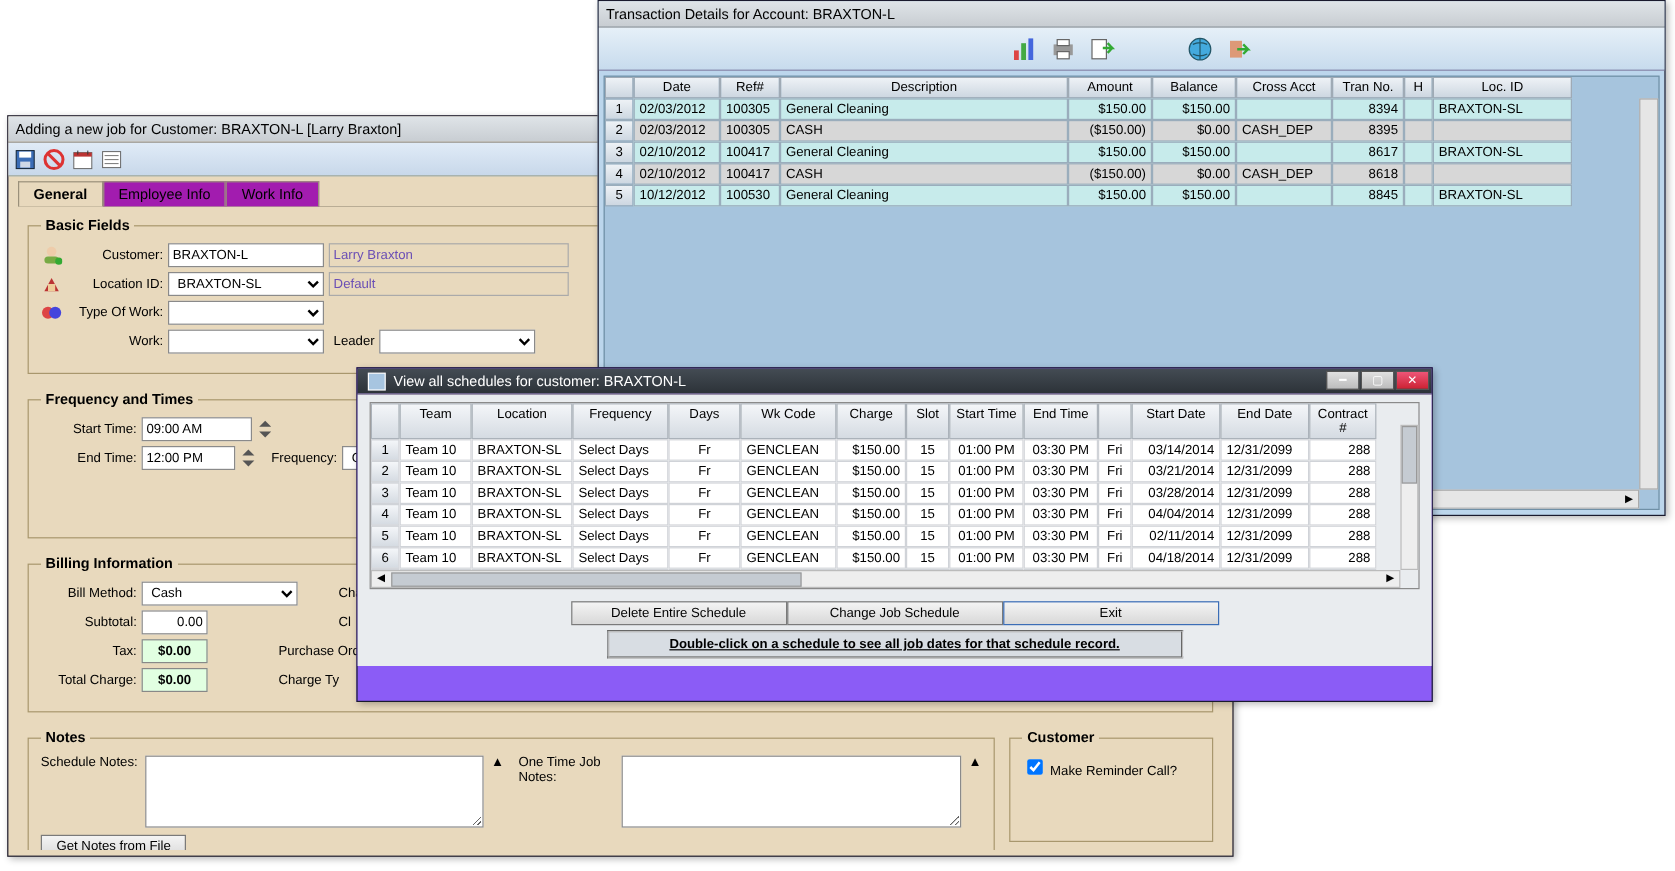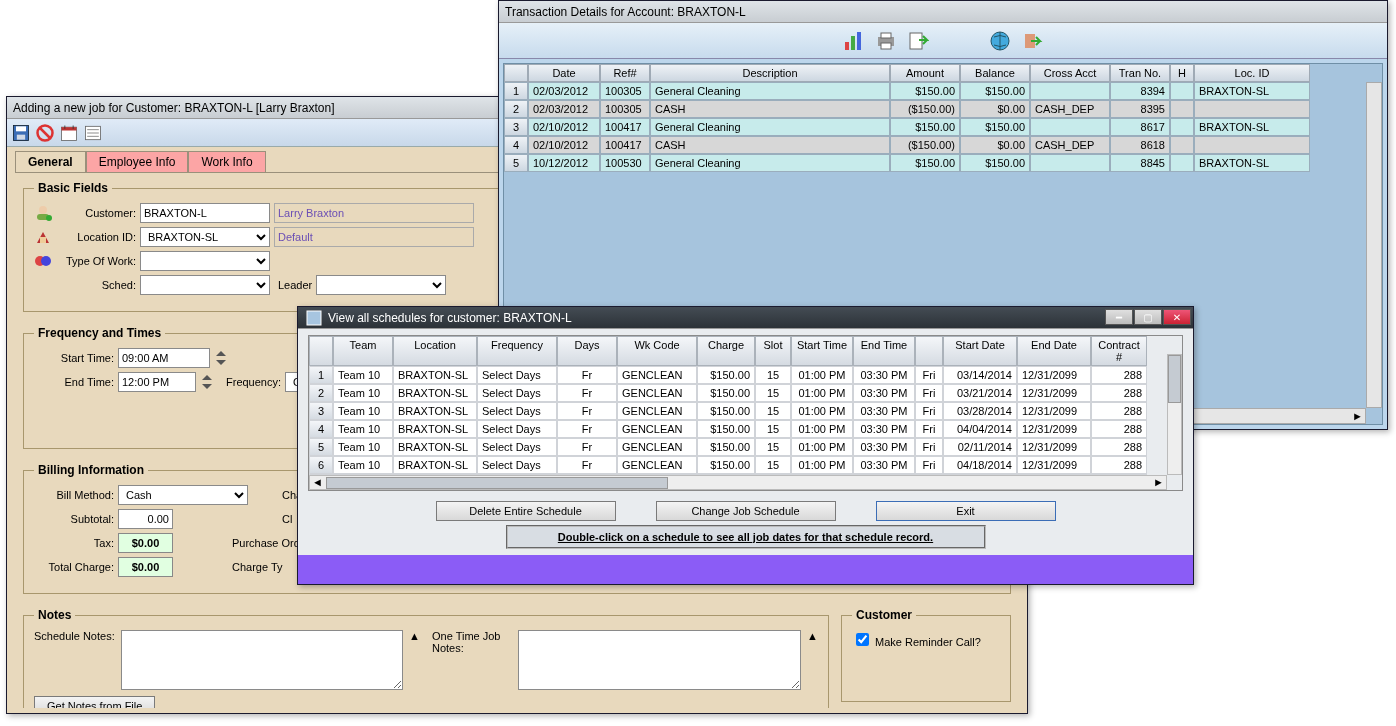--- a/index.html
+++ b/index.html
@@ -55,21 +55,21 @@
     padding: 0 4px;
     border-bottom: 1px solid #9aa;
     gap: 4px;
   }
   .toolbar-icon { width:20px; height:20px; }
   .tabbar { display: flex; padding: 4px 8px 0 8px; }
   .tab {
     border: 1px solid #9a907b;
     border-bottom: none;
     padding: 3px 12px;
-    background: #fca5a5;
+    background: #a21caf;
     font-size: 12px;
   }
   .tab.active { background: #e8d9bd; font-weight: bold; }
   .tabpanel { border-top:1px solid #9a907b; margin: 0 8px; padding: 8px; background:#e8d9bd; height:calc(100% - 80px); overflow:auto;}
   fieldset.section {
     border: 1px solid #a8976d;
     margin: 0 0 14px 0;
     padding: 8px 10px 12px 10px;
     background: #e8d9bd;
   }
@@ -117,21 +117,21 @@
   
   .win-sched { left: 297px; top: 306px; width: 897px; height: 279px; z-index: 3; background:#8b5cf6;}
   .sched-body { padding:6px 10px 6px 10px; background:#e9ecef; }
   .grid-sched-wrap { border:1px solid #8a8a8a; position:relative; height:156px; overflow:hidden;}
   .grid-sched { display:grid; grid-template-columns: 24px 60px 84px 80px 60px 80px 58px 36px 62px 62px 28px 74px 74px 56px; }
   .gh2 { background: linear-gradient(#f4f6f9,#d5dbe2); border:1px solid #abb2ba; padding:2px 4px; text-align:center;}
   .gc2 { background:#fff; border:1px solid #d0d3d8; padding:2px 4px; white-space:nowrap; overflow:hidden;}
   .gc2.num { text-align:right;}
   .gc2.center{ text-align:center;}
   .gc2.row-head{ background: linear-gradient(#f4f6f9,#d5dbe2); text-align:center;}
-  .sched-buttons { display:flex; justify-content:center; gap:40px; padding:10px 0 4px;}
+  .sched-buttons { display:flex; justify-content:center; padding:10px 0 4px;}
   .sched-buttons .btn { width:180px;}
   .ridge-msg { text-align:center; padding:4px; border:2px groove #bbb; background:#d8dde3; width:480px; margin:0 auto; font-weight:bold; font-size:11px;text-decoration:underline;}
   .scrollbar-v2 { position:absolute; right:0; top:18px; width:15px; bottom:15px; background:#eee; border:1px solid #bbb;}
   .scrollbar-h2 { position:absolute; left:0; right:15px; bottom:0; height:15px; background:#eee; border:1px solid #bbb;}
   .ico-book { width:20px;height:20px; }
   svg { display:block;}
 </style>
 </head>
 <body>
 
@@ -208,21 +208,21 @@
             <svg width="18" height="18">
               <circle cx="6" cy="9" r="5" fill="#d44"></circle>
               <circle cx="12" cy="9" r="5" fill="#44d"></circle>
             </svg>
           </span>
         <span class="lbl">Type Of Work:</span>
         <select class="select" style="width:130px"><option></option></select>
       </div>
       <div class="row">
         <span style="width:18px"></span>
-        <span class="lbl">Sched:</span>
+        <span class="lbl">Work:</span>
         <select class="select" style="width:130px"><option></option></select>
         <span style="margin-left:4px">Leader</span>
         <select class="select" style="width:130px"><option></option></select>
       </div>
     </fieldset>
 
     <fieldset class="section">
       <legend>Frequency and Times</legend>
       <div class="row">
         <span class="lbl">Start Time:</span>

